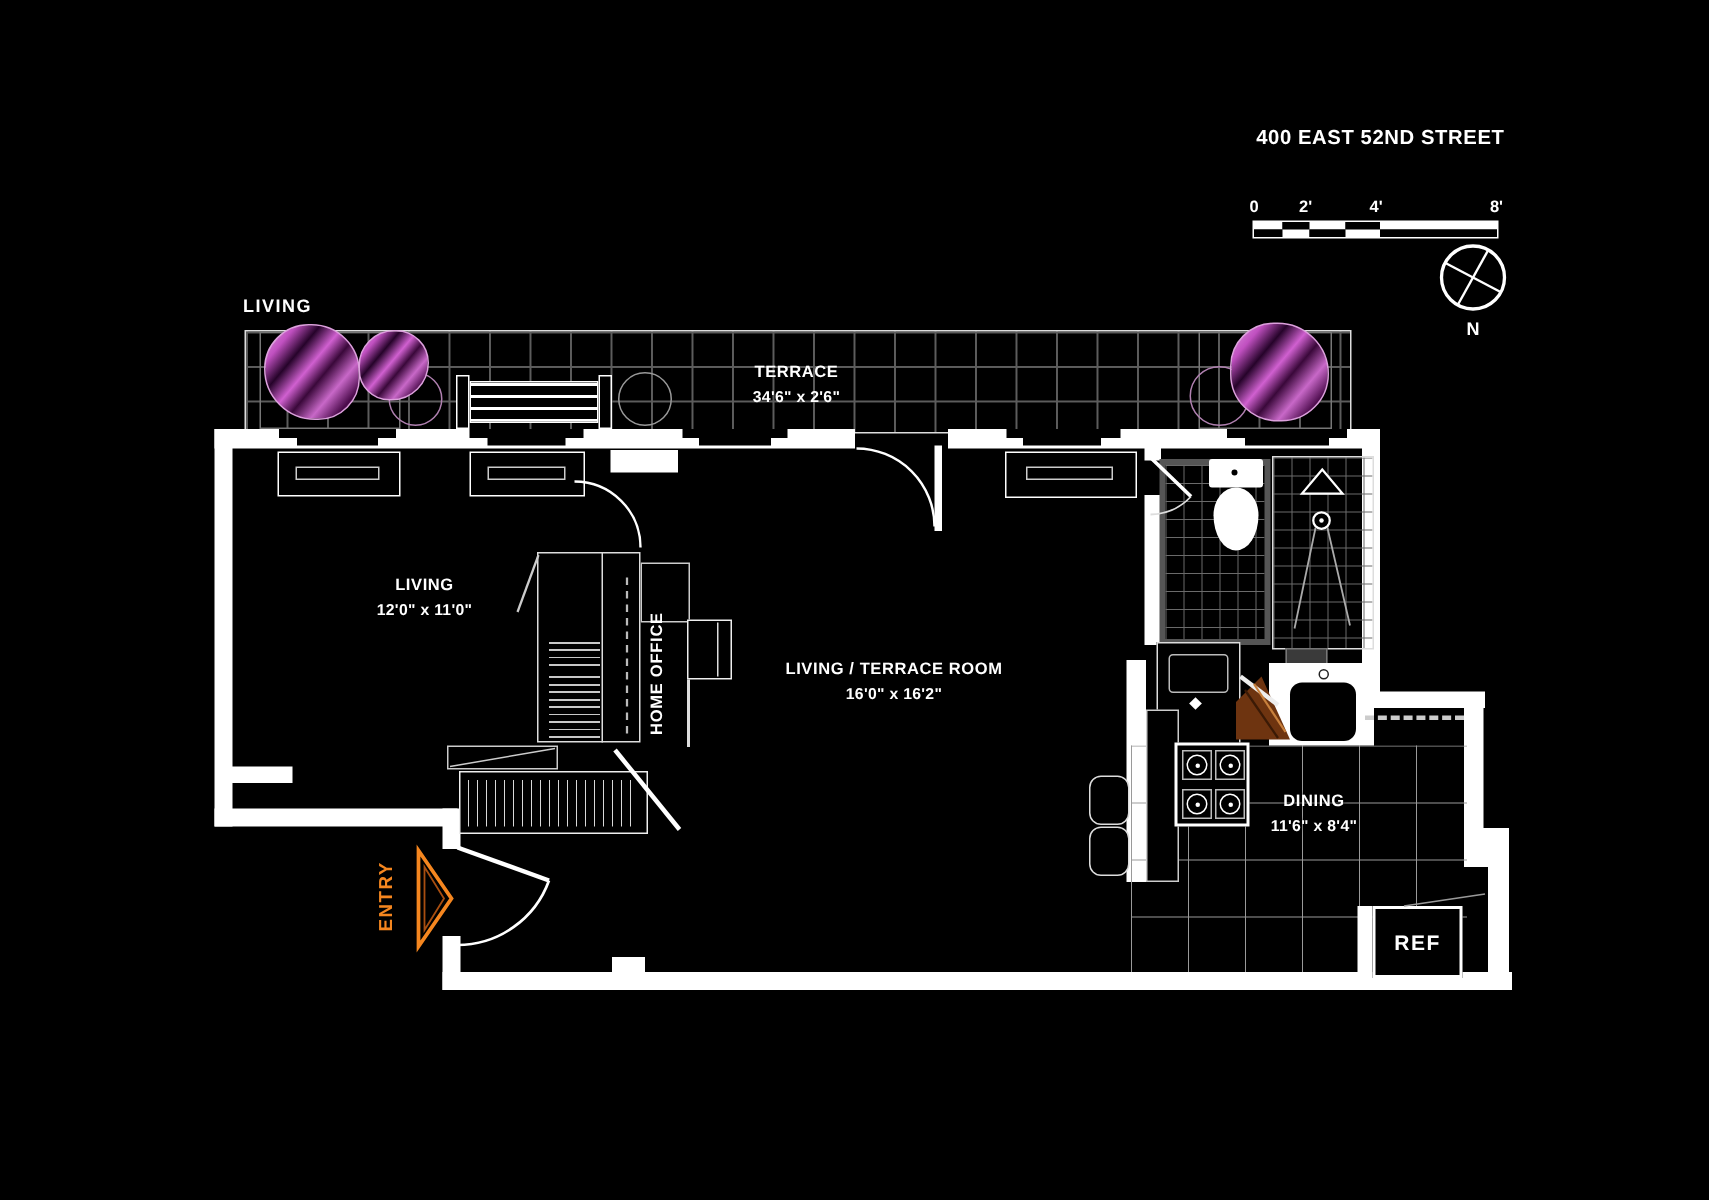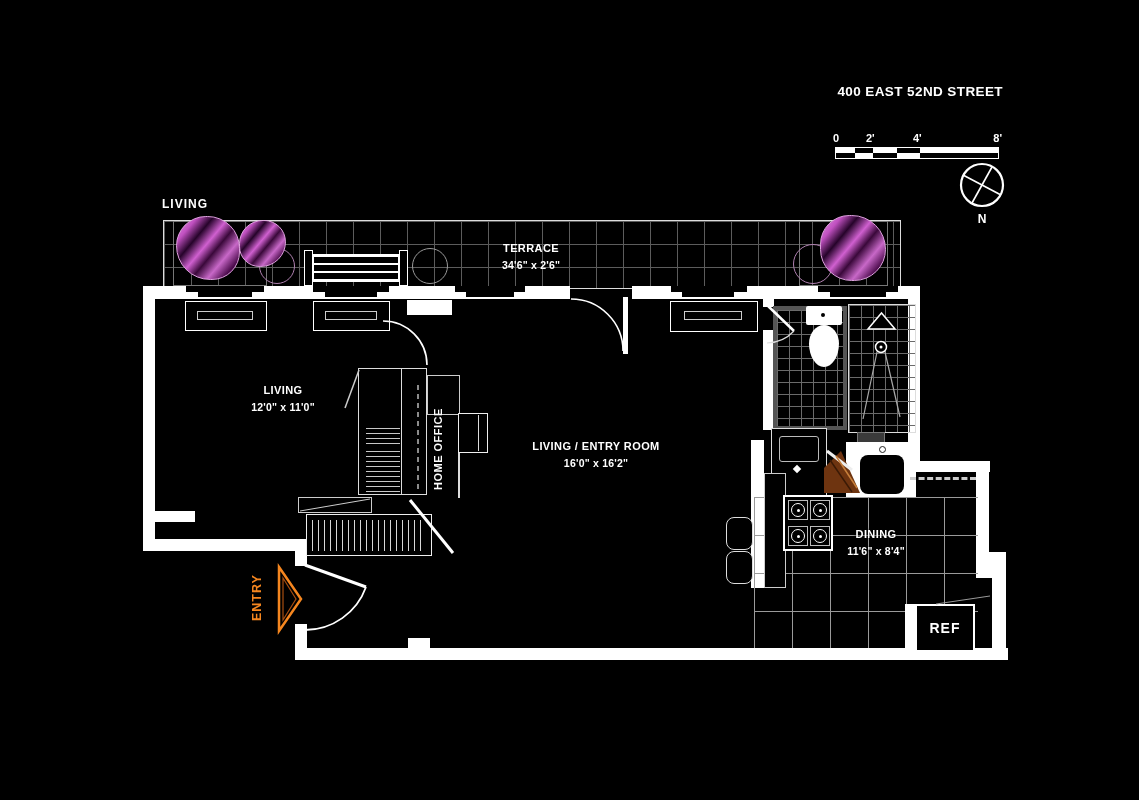--- a/index.html
+++ b/index.html
@@ -138,21 +138,21 @@
   <div class="thin" style="left:427px;top:375px;width:33px;height:40px;"></div>
   <div class="thin" style="left:458px;top:413px;width:30px;height:40px;border-color:#eee;"></div>
   <div class="wd" style="left:478px;top:415px;width:1px;height:36px;"></div>
   <div class="abs vtext" style="left:432px;top:393px;width:24px;height:112px;color:#fff;font-weight:bold;font-size:11px;letter-spacing:.5px;text-align:center;">HOME OFFICE</div>
 
   <div class="thin" style="left:298px;top:497px;width:74px;height:16px;"></div>
   <div class="thin" style="left:306px;top:514px;width:126px;height:42px;border-color:#eee;"></div>
   <div class="abs hangers" style="left:312px;top:520px;width:114px;height:31px;"></div>
 
   <div class="lbl" style="left:496px;top:438px;width:200px;">
-    <div class="name">LIVING / ENTRY ROOM</div>
+    <div class="name">LIVING / TERRACE ROOM</div>
     <div class="dims">16'0" x 16'2"</div>
   </div>
 
   <div class="abs vtext" style="left:250px;top:566px;width:18px;height:64px;color:#f5861f;font-weight:bold;font-size:12.5px;letter-spacing:1px;text-align:center;">ENTRY</div>
 
   <div class="abs bathgrid" style="left:773px;top:306px;width:74px;height:124px;border:4px solid #555;box-sizing:border-box;"></div>
   <div class="abs bathgrid" style="left:848px;top:304px;width:68px;height:129px;border:1.5px solid #ddd;box-sizing:border-box;"></div>
   <div class="abs" style="left:857px;top:432px;width:28px;height:11px;background:#3a3a3a;border:1px solid #777;box-sizing:border-box;"></div>
   <div class="abs" style="left:806px;top:306px;width:36px;height:19px;background:#fff;border-radius:2px;"></div>
   <div class="abs" style="left:821px;top:313px;width:4px;height:4px;background:#000;border-radius:50%;"></div>

